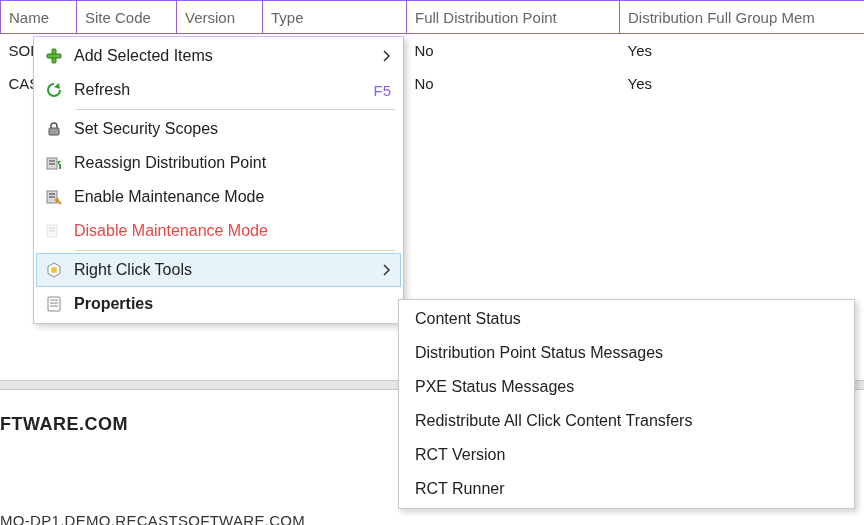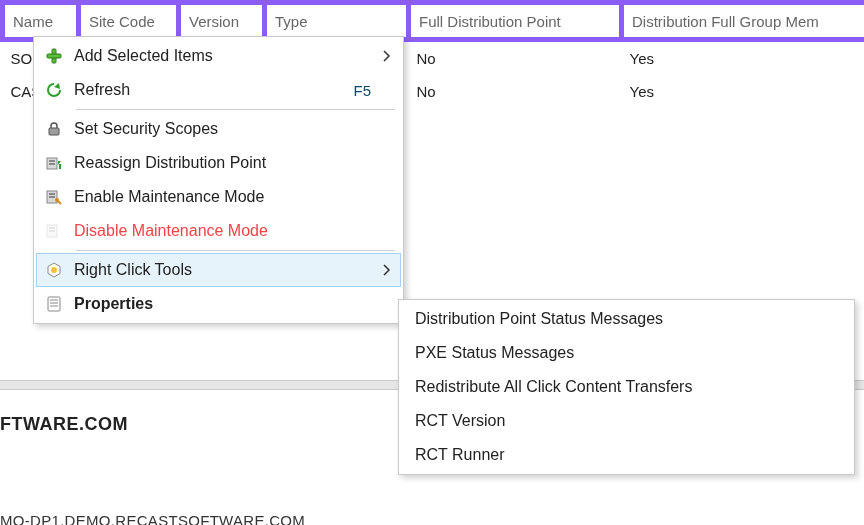--- a/index.html
+++ b/index.html
@@ -21,21 +21,21 @@
     top: 0;
     left: 0;
     right: 0;
   }
   table.grid {
     border-collapse: collapse;
     width: 100%;
     table-layout: fixed;
   }
   .grid th, .grid td {
-    border: 5px solid #8b5cf6;
+    border: 1px solid #8b5cf6;
     padding: 4px 8px;
     text-align: left;
     white-space: nowrap;
     overflow: hidden;
     font-weight: 400;
     color: #444;
     height: 24px;
     vertical-align: middle;
   }
   .grid th {
@@ -98,23 +98,23 @@
     flex: 0 0 28px;
   }
   .menu-item .label {
     flex: 1 1 auto;
     margin-left: 6px;
     font-size: 16px;
   }
   .menu-item .label.bold { font-weight: 700; }
   .menu-item .accel {
     flex: 0 0 auto;
-    color: #0c4a6e;
+    color: #8b5cf6;
     font-size: 15px;
-    margin-right: 20px;
+    margin-right: 0;
   }
   .menu-item .arrow {
     flex: 0 0 auto;
     margin-left: 10px;
   }
   .menu-sep {
     height: 1px;
     margin: 2px 6px 2px 40px;
     background: #d0d0d0;
   }
@@ -303,20 +303,23 @@
         <line x1="5" y1="8" x2="13" y2="8" stroke="#888"></line>
         <line x1="5" y1="11" x2="13" y2="11" stroke="#888"></line>
       </svg>
     </span>
     <span class="label bold">Properties</span>
   </div>
 </div>
 
 <div class="menu ctx-sub">
   <div class="menu-item">
+    <span class="label">Content Status</span>
+  </div>
+  <div class="menu-item">
     <span class="label">Distribution Point Status Messages</span>
   </div>
   <div class="menu-item">
     <span class="label">PXE Status Messages</span>
   </div>
   <div class="menu-item">
     <span class="label">Redistribute All Click Content Transfers</span>
   </div>
   <div class="menu-item">
     <span class="label">RCT Version</span>

